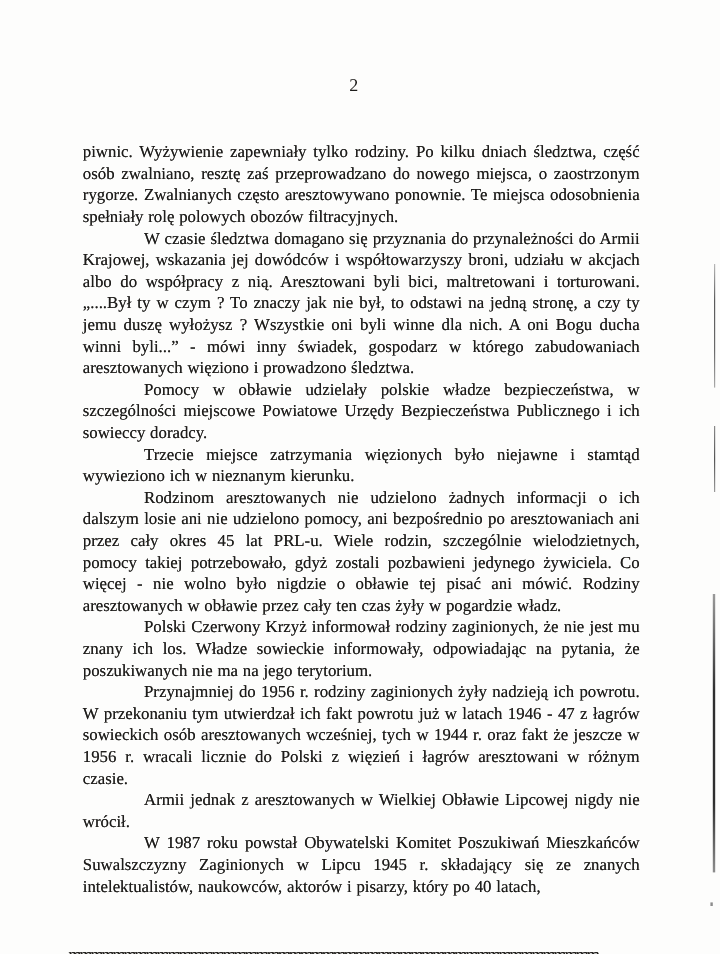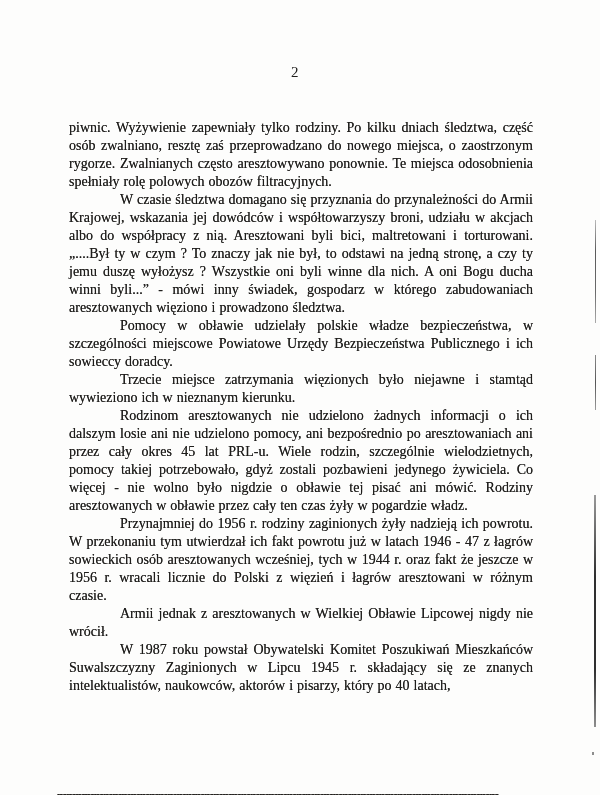--- a/index.html
+++ b/index.html
@@ -64,20 +64,21 @@
 
   <div class="page-number">2</div>
 
 
   <div class="text-block">
     <p class="para">piwnic. Wyżywienie zapewniały tylko rodziny. Po kilku dniach śledztwa, część osób zwalniano, resztę zaś przeprowadzano do nowego miejsca, o zaostrzonym rygorze. Zwalnianych często aresztowywano ponownie. Te miejsca odosobnienia spełniały rolę polowych obozów filtracyjnych.</p>
     <p class="para indent">W czasie śledztwa domagano się przyznania do przynależności do Armii Krajowej, wskazania jej dowódców i współtowarzyszy broni, udziału w akcjach albo do współpracy z nią. Aresztowani byli bici, maltretowani i torturowani. „....Był ty w czym ? To znaczy jak nie był, to odstawi na jedną stronę, a czy ty jemu duszę wyłożysz ? Wszystkie oni byli winne dla nich. A oni Bogu ducha winni byli...” - mówi inny świadek, gospodarz w którego zabudowaniach aresztowanych więziono i prowadzono śledztwa.</p>
     <p class="para indent">Pomocy w obławie udzielały polskie władze bezpieczeństwa, w szczególności miejscowe Powiatowe Urzędy Bezpieczeństwa Publicznego i ich sowieccy doradcy.</p>
     <p class="para indent">Trzecie miejsce zatrzymania więzionych było niejawne i stamtąd wywieziono ich w nieznanym kierunku.</p>
     <p class="para indent">Rodzinom aresztowanych nie udzielono żadnych informacji o ich dalszym losie ani nie udzielono pomocy, ani bezpośrednio po aresztowaniach ani przez cały okres 45 lat PRL-u. Wiele rodzin, szczególnie wielodzietnych, pomocy takiej potrzebowało, gdyż zostali pozbawieni jedynego żywiciela. Co więcej - nie wolno było nigdzie o obławie tej pisać ani mówić. Rodziny aresztowanych w obławie przez cały ten czas żyły w pogardzie władz.</p>
+    <p class="para indent">Polski Czerwony Krzyż informował rodziny zaginionych, że nie jest mu znany ich los. Władze sowieckie informowały, odpowiadając na pytania, że poszukiwanych nie ma na jego terytorium.</p>
     <p class="para indent">Przynajmniej do 1956 r. rodziny zaginionych żyły nadzieją ich powrotu. W przekonaniu tym utwierdzał ich fakt powrotu już w latach 1946 - 47 z łagrów sowieckich osób aresztowanych wcześniej, tych w 1944 r. oraz fakt że jeszcze w 1956 r. wracali licznie do Polski z więzień i łagrów aresztowani w różnym czasie.</p>
     <p class="para indent">Armii jednak z aresztowanych w Wielkiej Obławie Lipcowej nigdy nie wrócił.</p>
     <p class="para indent">W 1987 roku powstał  Obywatelski Komitet Poszukiwań Mieszkańców Suwalszczyzny Zaginionych w Lipcu 1945 r. składający się ze znanych intelektualistów, naukowców, aktorów i pisarzy, który po 40 latach,</p>
   </div>
 
   <div class="m-line m-line-bottom">mmmmmmmmmmmmmmmmmmmmmmmmmmmmmmmmmmmmmmmmmmmmmmmm</div>
 
   <div class="artifact artifact-1"></div>
   <div class="artifact artifact-2"></div>
   <div class="artifact artifact-3"></div>

